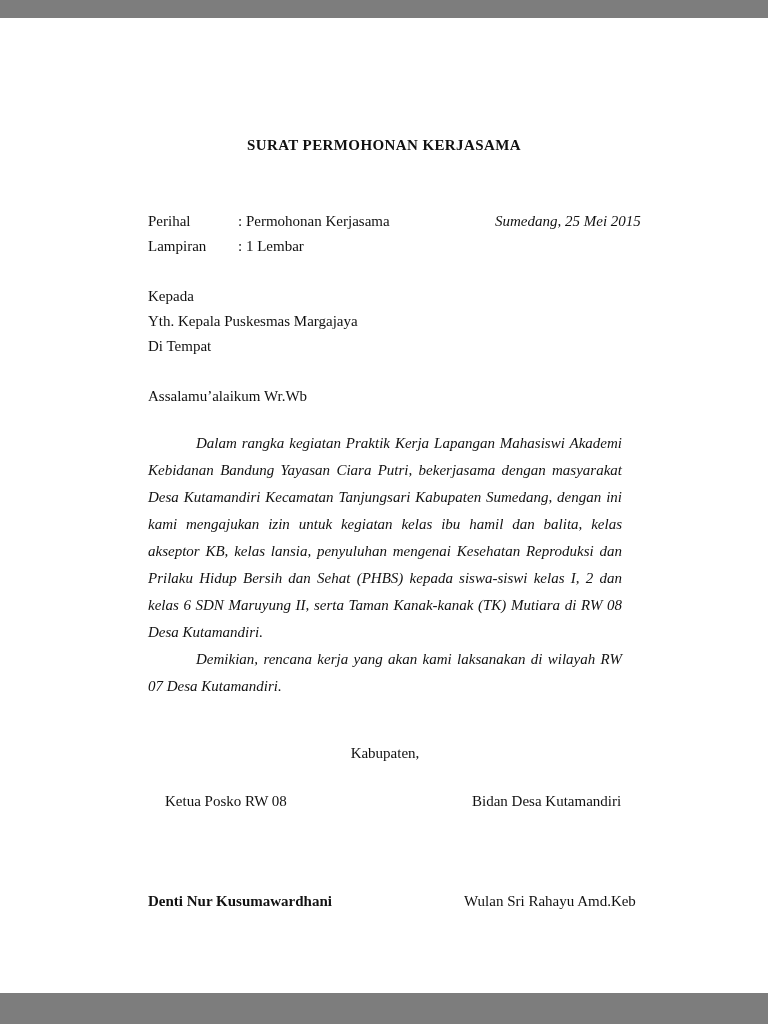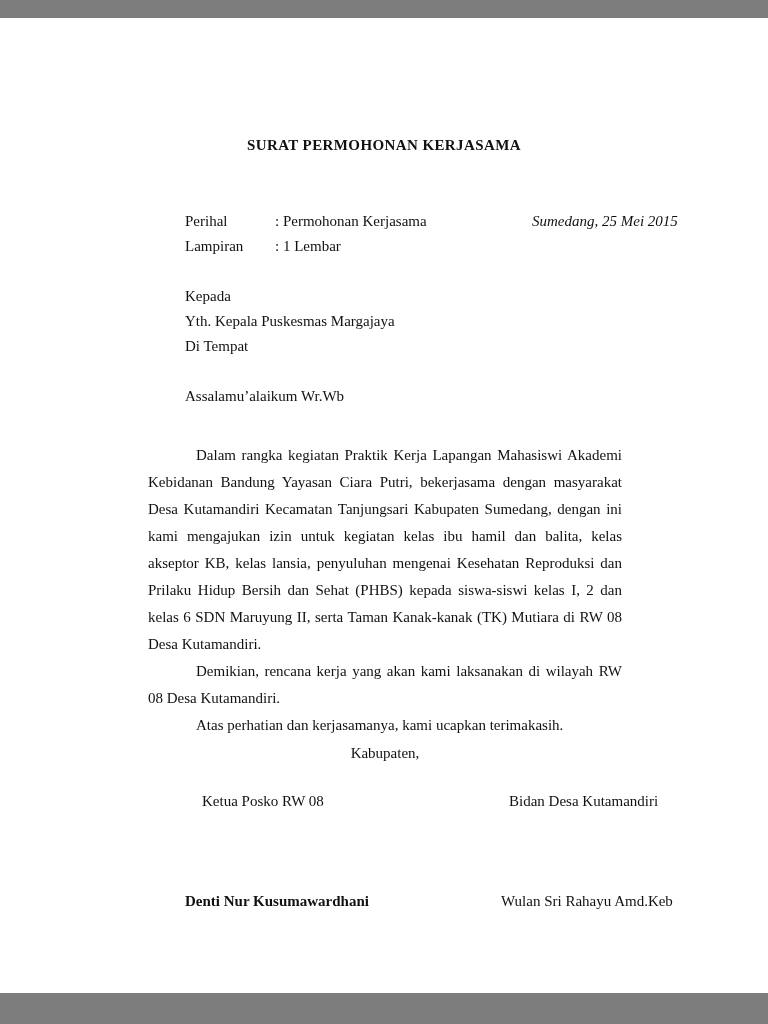--- a/index.html
+++ b/index.html
@@ -22,44 +22,45 @@
     background: #7d7d7d;
   }
   .edge-bar.top { top: 0; height: 18px; }
   .edge-bar.bottom { bottom: 0; height: 31px; }
   .sheet {
     position: absolute;
     left: 0; top: 18px;
     width: 768px; height: 975px;
     background: #ffffff;
   }
-  .abs { position: absolute; white-space: nowrap; margin-left: 37px; }
+  .abs { position: absolute; white-space: nowrap; }
   .title {
     position: absolute;
     top: 119px;            
     left: 0;
     width: 768px;
     text-align: center;
     font-weight: bold;
     font-size: 15px;
     letter-spacing: 0.4px;
   }
   .meta-label { display: inline-block; width: 90px; }
   .row-perihal   { top: 195px; left: 148px; }
   .date          { top: 195px; left: 495px; font-style: italic; }
   .row-lampiran  { top: 220px; left: 148px; }
   .kepada        { top: 270px; left: 148px; }
   .yth           { top: 295px; left: 148px; }
   .ditempat      { top: 320px; left: 148px; }
   .salutation    { top: 370px; left: 148px; }
   .body-text {
     position: absolute;
-    top: 424px;            
+    top: 412px;            
     left: 148px;
     width: 474px;
+    font-style: italic;
   }
   .body-text p {
     margin: 0;
     text-indent: 48px;
     text-align: justify;
     line-height: 27px;
     font-size: 15px;
   }
   .body-text p.no-justify { text-align: left; }
   .acknowledge {
@@ -93,22 +94,21 @@
     </div>
 
     <div class="abs kepada">Kepada</div>
     <div class="abs yth">Yth. Kepala Puskesmas Margajaya</div>
     <div class="abs ditempat">Di Tempat</div>
 
     <div class="abs salutation">Assalamu’alaikum Wr.Wb</div>
 
     <div class="body-text">
       <p>Dalam rangka kegiatan Praktik Kerja Lapangan Mahasiswi Akademi Kebidanan Bandung Yayasan Ciara Putri, bekerjasama dengan masyarakat Desa Kutamandiri Kecamatan Tanjungsari Kabupaten Sumedang, dengan ini kami mengajukan izin untuk kegiatan kelas ibu hamil dan balita, kelas akseptor KB, kelas lansia, penyuluhan mengenai Kesehatan Reproduksi dan Prilaku Hidup Bersih dan Sehat (PHBS) kepada siswa-siswi kelas I, 2 dan kelas 6 SDN Maruyung II, serta Taman Kanak-kanak (TK) Mutiara di RW 08 Desa Kutamandiri.</p>
-      <p>Demikian, rencana kerja yang akan kami laksanakan di wilayah RW 08 Desa Kutamandiri.</p>
-      <p class="no-justify">Atas perhatian dan kerjasamanya, kami ucapkan terimakasih.</p>
+      <p>Demikian, rencana kerja yang akan kami laksanakan di wilayah RW 07 Desa Kutamandiri.</p>
     </div>
 
     <div class="acknowledge">Kabupaten,</div>
 
     <div class="abs role-left">Ketua Posko RW 08</div>
     <div class="abs role-right">Bidan Desa Kutamandiri</div>
 
     <div class="abs name-left">Denti Nur Kusumawardhani</div>
     <div class="abs name-right">Wulan Sri Rahayu Amd.Keb</div>
 

